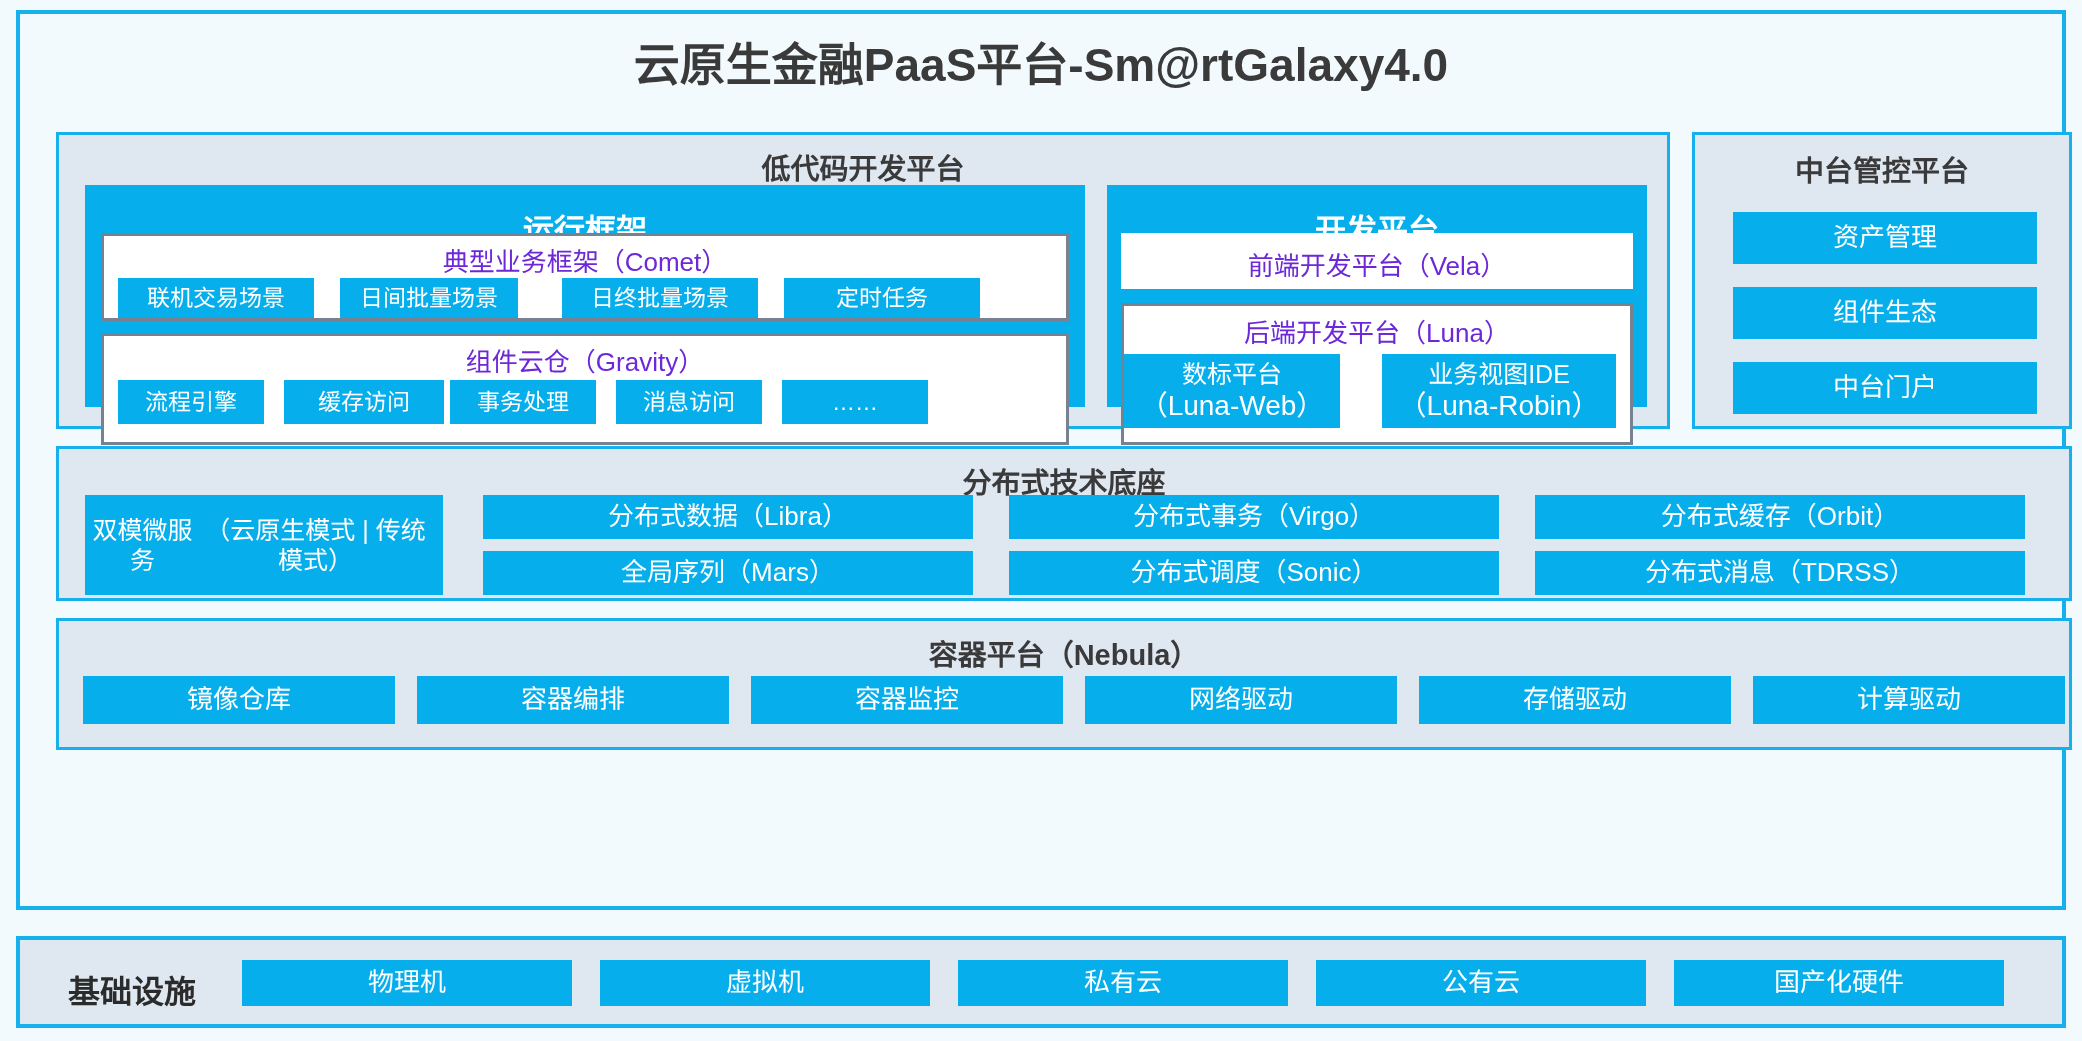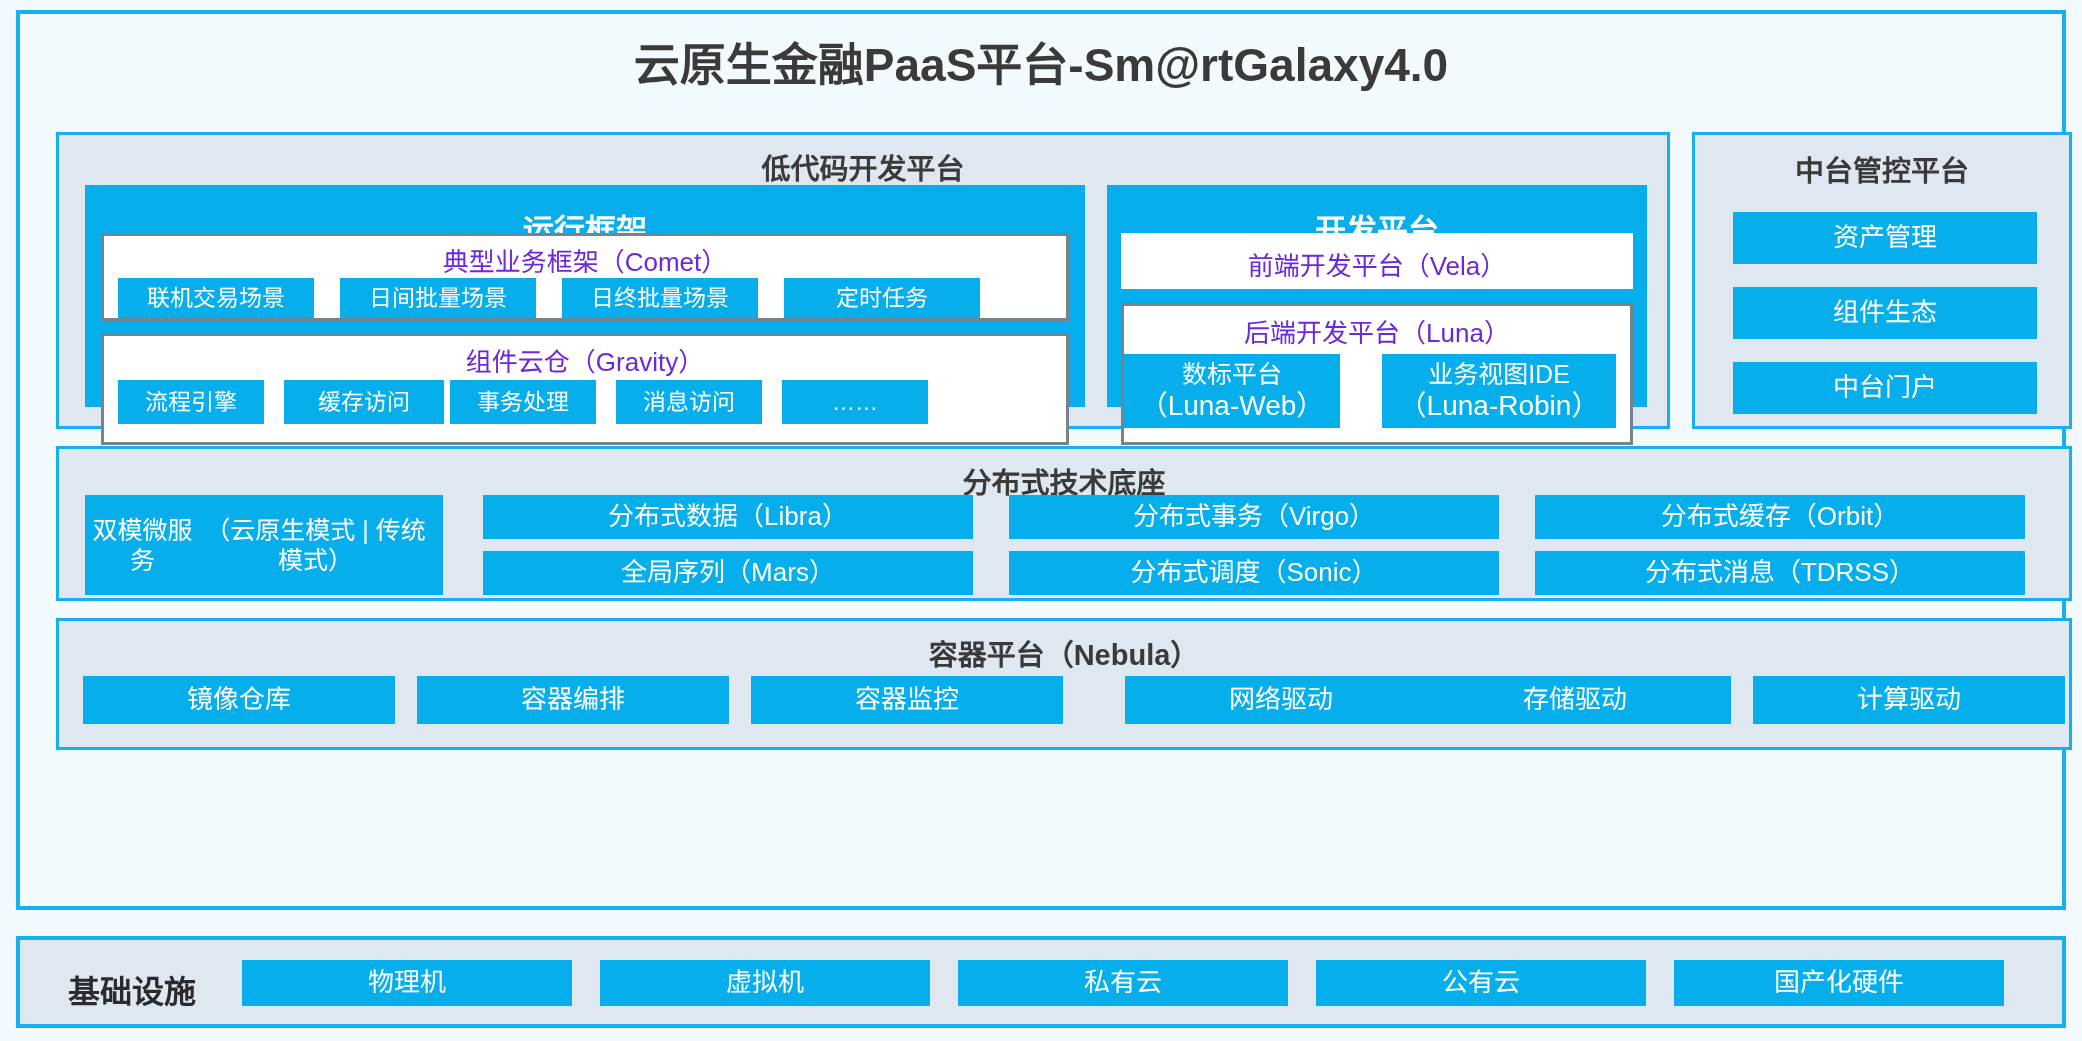--- a/index.html
+++ b/index.html
@@ -192,21 +192,21 @@
 
     <div class="panel" id="lowcode-panel">
       <div class="panel-title">低代码开发平台</div>
 
       <div class="blue-box" id="runtime-box">
         <div class="blue-box-title">运行框架</div>
 
         <div class="white-card" id="comet-card">
           <div class="white-card-title">典型业务框架（Comet）</div>
           <div class="chip comet-chip" style="left:14px;  width:196px;">联机交易场景</div>
-          <div class="chip comet-chip" style="left:236px; width:196px;text-align:center;">日间批量场景</div>
+          <div class="chip comet-chip" style="left:236px; width:178px;text-align:center;">日间批量场景</div>
           <div class="chip comet-chip" style="left:458px; width:196px;">日终批量场景</div>
           <div class="chip comet-chip" style="left:680px; width:196px;">定时任务</div>
         </div>
 
         <div class="white-card" id="gravity-card">
           <div class="white-card-title">组件云仓（Gravity）</div>
           <div class="chip gravity-chip" style="left:14px;  width:146px;">流程引擎</div>
           <div class="chip gravity-chip" style="left:180px; width:160px;">缓存访问</div>
           <div class="chip gravity-chip" style="left:346px; width:146px;">事务处理</div>
           <div class="chip gravity-chip" style="left:512px; width:146px;">消息访问</div>
@@ -260,21 +260,21 @@
       <div class="chip dist-chip" style="left:950px;  top:102px; width:490px;">分布式调度（Sonic）</div>
       <div class="chip dist-chip" style="left:1476px; top:46px;  width:490px;">分布式缓存（Orbit）</div>
       <div class="chip dist-chip" style="left:1476px; top:102px; width:490px;">分布式消息（TDRSS）</div>
     </div>
 
     <div class="panel" id="container-panel">
       <div class="panel-title">容器平台（Nebula）</div>
       <div class="chip container-chip" style="left:24px;   width:312px;">镜像仓库</div>
       <div class="chip container-chip" style="left:358px;  width:312px;">容器编排</div>
       <div class="chip container-chip" style="left:692px;  width:312px;">容器监控</div>
-      <div class="chip container-chip" style="left:1026px; width:312px;margin-left:40px;">网络驱动</div>
+      <div class="chip container-chip" style="left:1026px; width:312px;">网络驱动</div>
       <div class="chip container-chip" style="left:1360px; width:312px;">存储驱动</div>
       <div class="chip container-chip" style="left:1694px; width:312px;">计算驱动</div>
     </div>
 
   </div>
 
   <div id="infra-bar">
     <div id="infra-label">基础设施</div>
     <div class="chip infra-chip" style="left:222px;  width:330px;">物理机</div>
     <div class="chip infra-chip" style="left:580px;  width:330px;">虚拟机</div>

